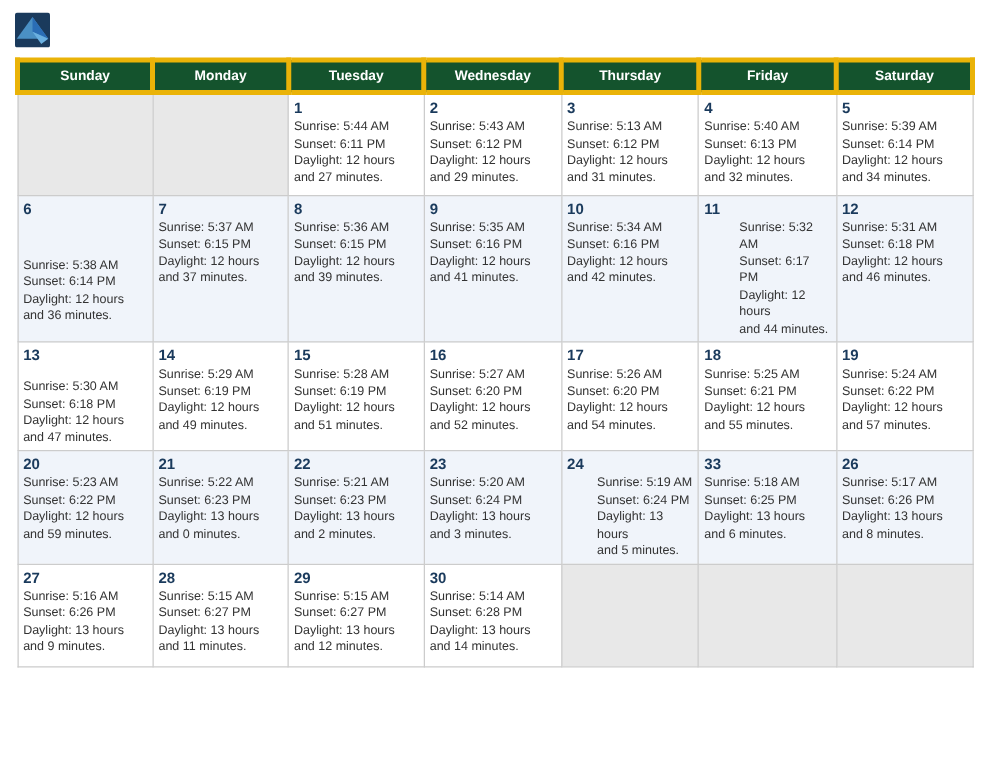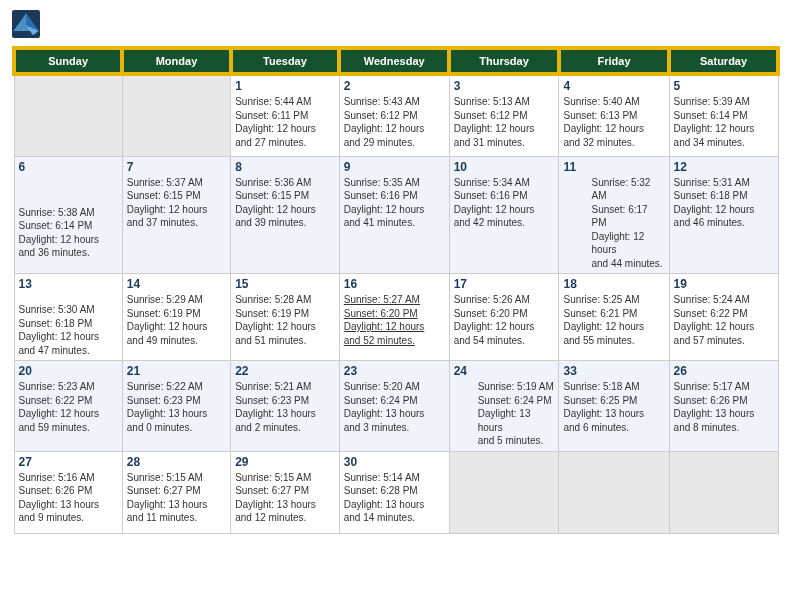--- a/index.html
+++ b/index.html
@@ -229,21 +229,21 @@
           </td>
           <td>
             <div class="day-num">15</div>
             <div class="day-info" style="white-space: pre-line;">Sunrise: 5:28 AM
 Sunset: 6:19 PM
 Daylight: 12 hours
 and 51 minutes.</div>
           </td>
           <td>
             <div class="day-num">16</div>
-            <div class="day-info" style="white-space: pre-line; text-decoration: underline;">Sunrise: 5:27 AM
+            <div class="day-info" style="white-space: pre-line;">Sunrise: 5:27 AM
 Sunset: 6:20 PM
 Daylight: 12 hours
 and 52 minutes.</div>
           </td>
           <td>
             <div class="day-num">17</div>
             <div class="day-info" style="white-space: pre-line;">Sunrise: 5:26 AM
 Sunset: 6:20 PM
 Daylight: 12 hours
 and 54 minutes.</div>

